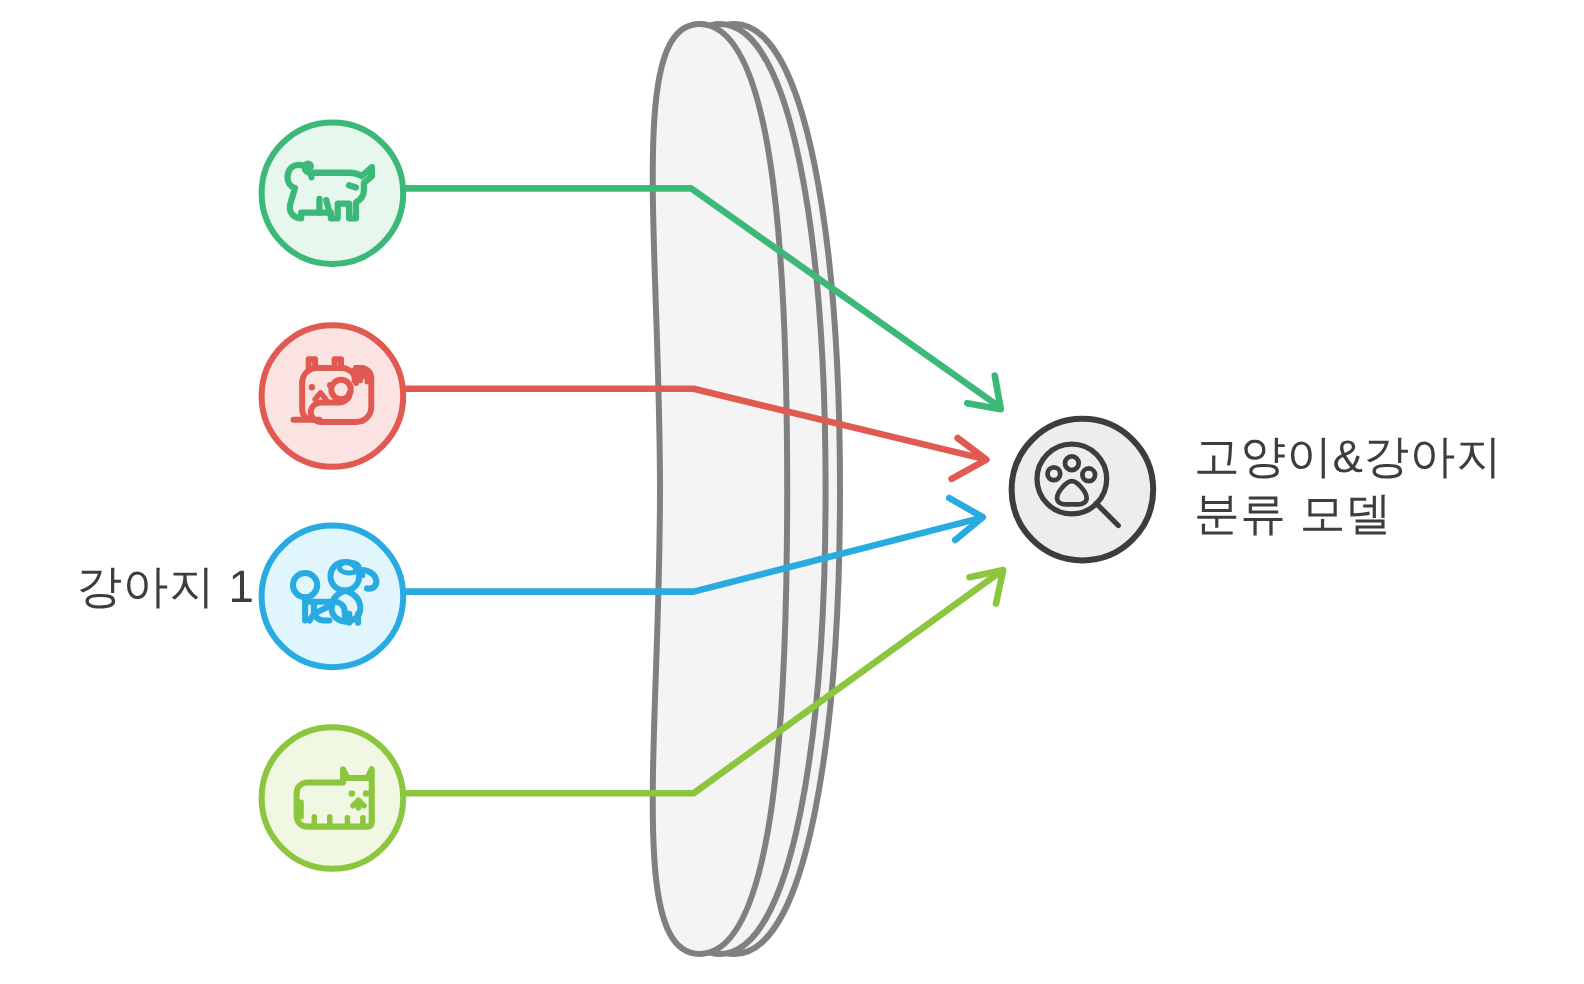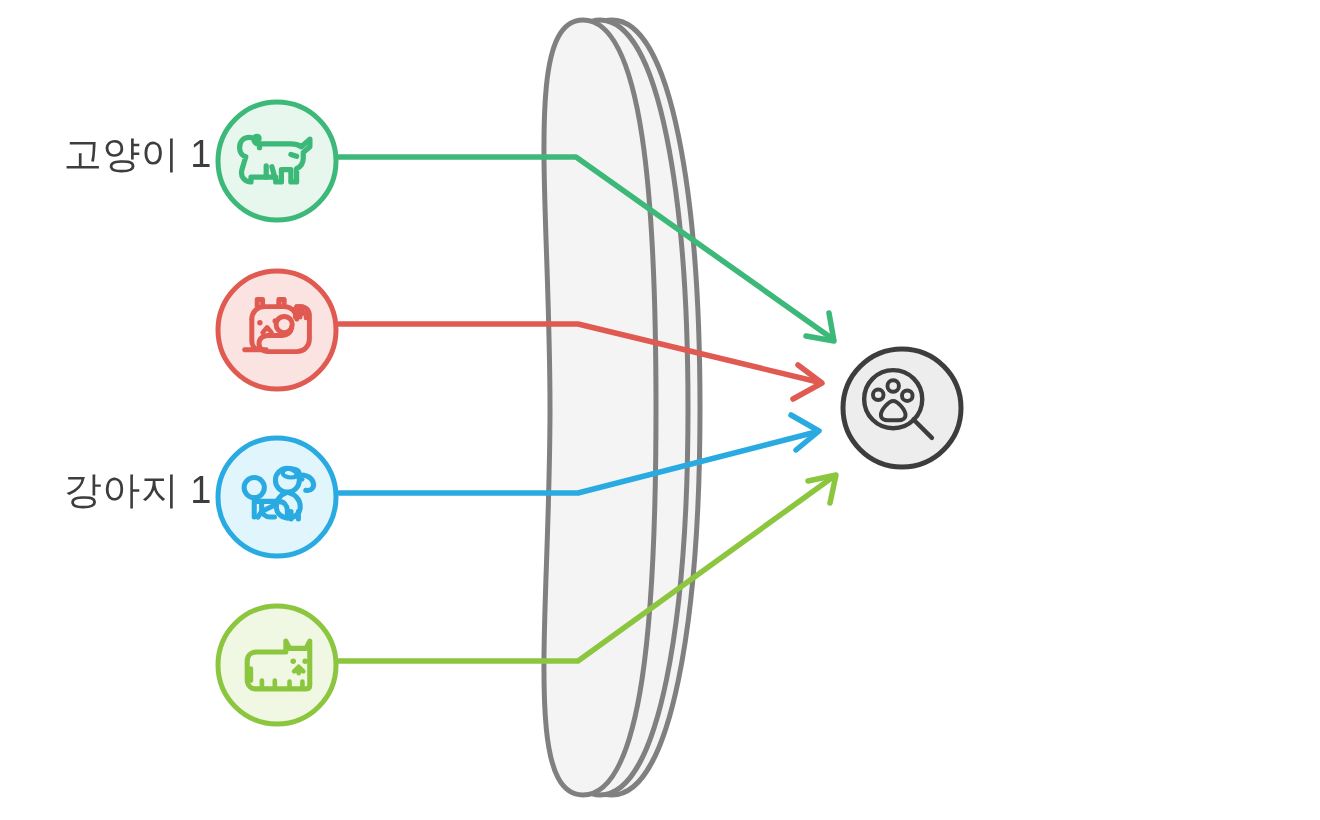--- a/index.html
+++ b/index.html
@@ -180,17 +180,18 @@
     </g>
 
     <g>
       <circle cx="902" cy="408" r="59" fill="#ededed" stroke="#3d3d3d" stroke-width="5"></circle>
       <g transform="translate(858,364) scale(0.88)" stroke="#3d3d3d" color="#3d3d3d">
         <use href="#glyph-paw-magnifier"></use>
       </g>
     </g>
   </svg>
 
-  <div class="src-label" style="left:30px; top:135px; width:182px;">고양이 1</div>
   <div class="src-label" style="left:30px; top:471px; width:182px;">강아지 1</div>
 
+  <div class="model-label">고양이&amp;강아지
+분류 모델</div>
 
 </div>
 
 </body></html>

